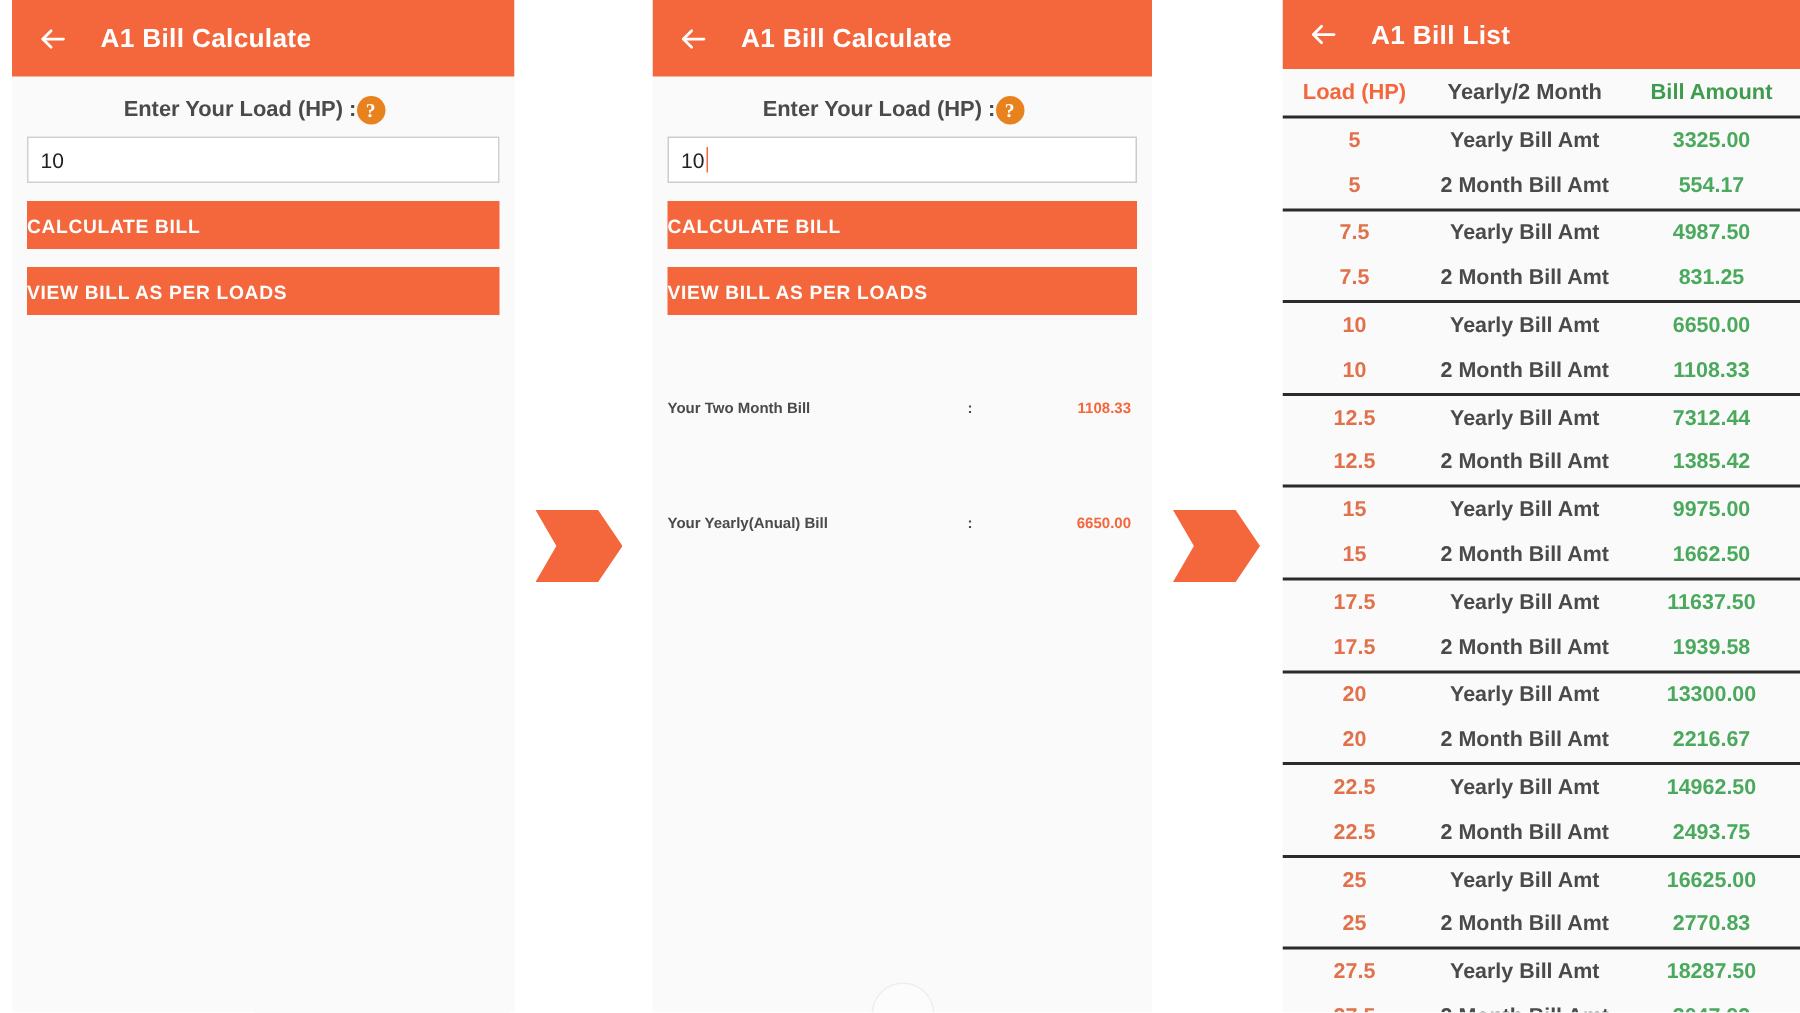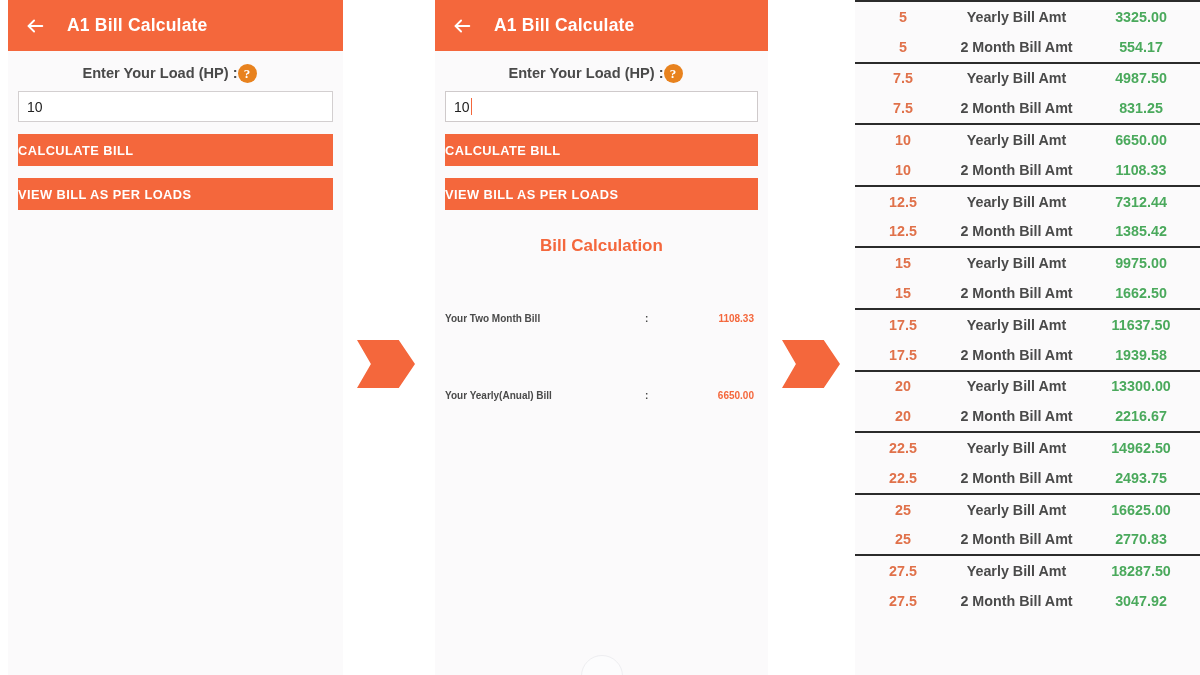--- a/index.html
+++ b/index.html
@@ -269,21 +269,20 @@
       <div class="btn">
         <span>CALCULATE BILL</span>
       </div>
 
       <div class="btn">
         <span>VIEW BILL AS PER LOADS</span>
       </div>
     </div>
 
     <div class="calc-block">
-      <div class="calc-title">Bill Calculation</div>
 
       <div class="calc-row">
         <span class="calc-key">Your Two Month Bill</span>
         <span class="calc-colon">:</span>
         <span class="calc-val">1108.33</span>
       </div>
 
       <div class="calc-row">
         <span class="calc-key">Your Yearly(Anual) Bill</span>
         <span class="calc-colon">:</span>
@@ -291,22 +290,36 @@
       </div>
     </div>
 
     <div class="home-ghost"></div>
   </div>
 
   <div class="flow-arrow" id="arrow-2"></div>
 
   <div class="panel" id="panel-3">
 
+    <div class="appbar">
+      <span class="back-icon">
+        <svg viewBox="0 0 24 24" fill="none" stroke="#ffffff" stroke-width="2" stroke-linecap="round" stroke-linejoin="round">
+          <line x1="20" y1="12" x2="5" y2="12"></line>
+          <polyline points="11,18 5,12 11,6"></polyline>
+        </svg>
+      </span>
+      <span class="appbar-title">A1 Bill List</span>
+    </div>
 
     <div class="tbl" id="bill-table">
+      <div class="tbl-head">
+        <span class="c1">Load (HP)</span>
+        <span class="c2">Yearly/2 Month</span>
+        <span class="c3">Bill Amount</span>
+      </div>
 
     <div class="rule"></div>
         <div class="tbl-row">
           <span class="c1">5</span>
           <span class="c2">Yearly Bill Amt</span>
           <span class="c3">3325.00</span>
         </div>
         <div class="tbl-row">
           <span class="c1">5</span>
           <span class="c2">2 Month Bill Amt</span>

